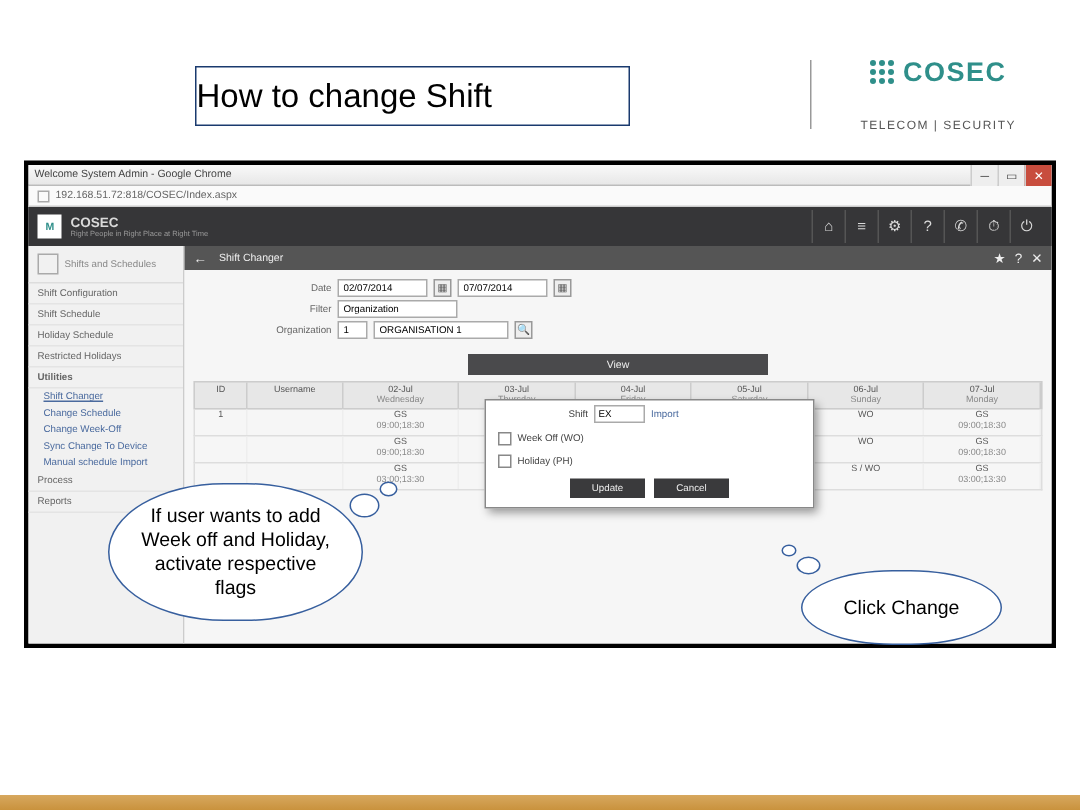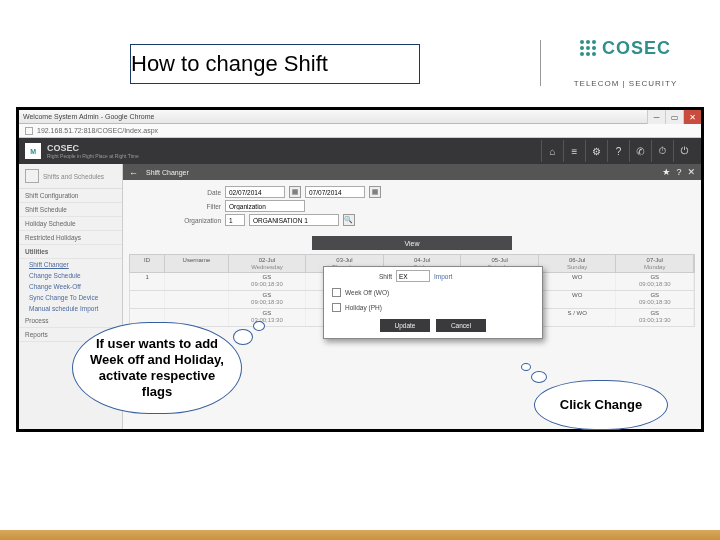--- a/index.html
+++ b/index.html
@@ -85,21 +85,21 @@
   
   .popup { position:absolute; left:200px; top:102px; width:220px; background:#fff; border:1px solid #888; box-shadow:2px 3px 6px rgba(0,0,0,0.4); font-size:6.5px; color:#444; z-index:5;}
   .popup-row { display:flex; align-items:center; gap:4px; padding:3px 8px; }
   .popup-row label { width:60px; text-align:right; }
   .popup-row .pp-input { height:12px; width:34px; border:1px solid #aaa; background:#fff; font-size:6.5px; padding:0 2px;}
   .popup-row .chk { width:9px; height:9px; border:1px solid #888; background:#fff; }
   .popup-btnrow { display:flex; gap:6px; justify-content:center; padding:4px 0 6px; }
   .popup-btnrow button { width:50px; height:13px; background:#3a3a3c; color:#eee; border:none; font-size:6.5px; cursor:pointer; }
 
   
-  .cloud { position:absolute; background:#fff; border:1px solid #375f9e; border-radius:50% / 55%; display:flex; align-items:center; justify-content:center; text-align:center; font-size:13px; line-height:1.25; padding:10px 16px; z-index:20;font-weight:bold; }
+  .cloud { position:absolute; background:#fff; border:1px solid #375f9e; border-radius:50% / 55%; display:flex; align-items:center; justify-content:center; text-align:center; font-size:13px; line-height:1.25; padding:10px 16px; z-index:20; }
   .cloud::before, .cloud::after { content:""; position:absolute; background:#fff; border:1px solid #375f9e; border-radius:50%; }
   .cloud1 { left:72px; top:322px; width:170px; height:92px; }
   .cloud1::before { width:18px; height:14px; right:-12px; top:6px; }
   .cloud1::after { width:10px; height:8px; right:-24px; top:-2px; }
   .cloud2 { left:534px; top:380px; width:134px; height:50px; }
   .cloud2::before { width:14px; height:10px; left:-4px; top:-10px; }
   .cloud2::after { width:8px; height:6px; left:-14px; top:-18px; }
 
   
   .footer-bar { position:absolute; left:0; bottom:0; width:100%; height:10px; background: linear-gradient(#d7a85f,#c9923d); }

